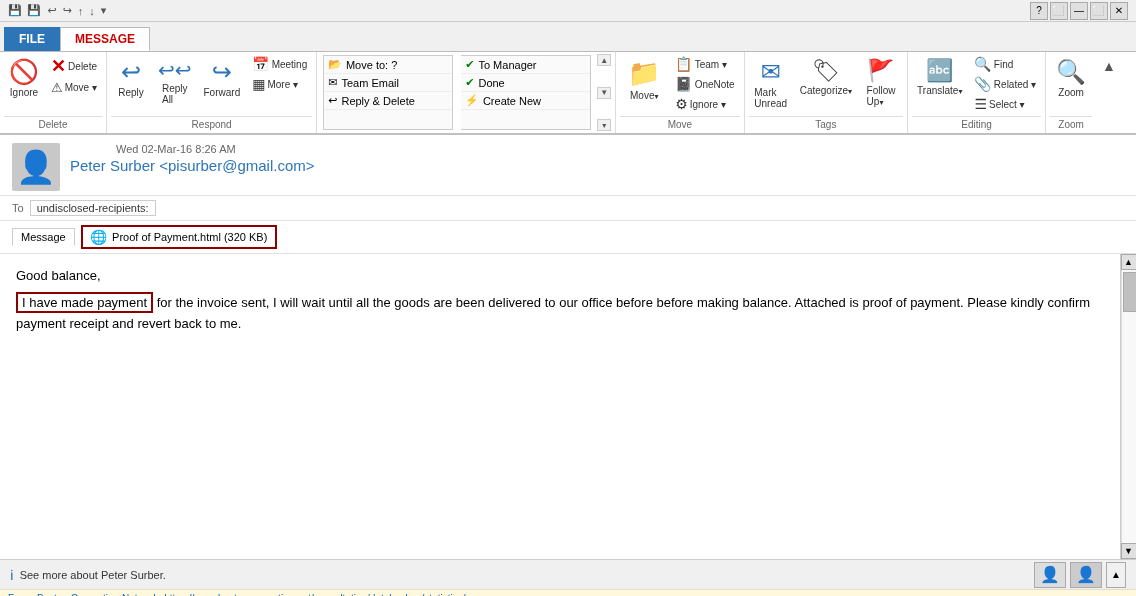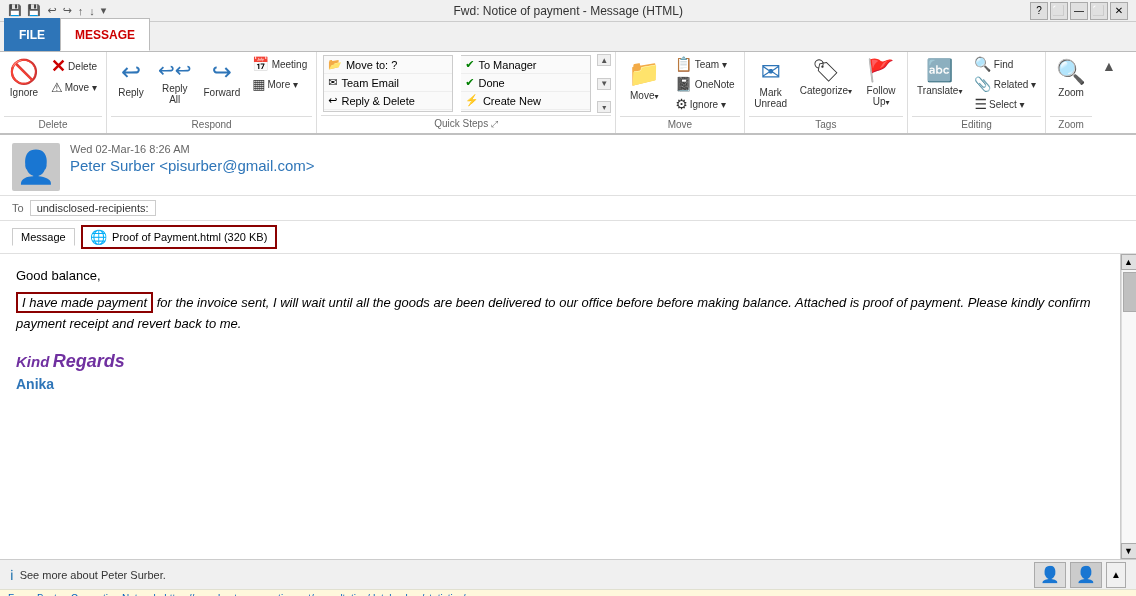--- a/index.html
+++ b/index.html
@@ -28,21 +28,21 @@
       display: flex;
       align-items: flex-end;
       padding-left: 4px;
       border-bottom: 1px solid #bbb;
     }
     .ribbon-tab {
       padding: 4px 14px;
       font-size: 12px;
       cursor: pointer;
       border: 1px solid transparent;
-      height: 33px;
+      height: 24px;
       display: flex;
       align-items: center;
     }
     .ribbon-tab.active {
       background: #fff;
       border: 1px solid #bbb;
       border-bottom: 1px solid #fff;
       color: #c00;
       font-weight: bold;
     }
@@ -54,21 +54,21 @@
     }
     .scroll-arrow { font-size: 8px; color: #555; cursor: pointer; background: #f0f0f0; border: 1px solid #ccc; width: 14px; height: 12px; display: flex; align-items: center; justify-content: center; }
 
     
     .email-container { background: #fff; display: flex; flex-direction: column; height: calc(596px - 22px - 30px - 90px - 30px); }
     .email-header { padding: 8px 12px 4px 12px; border-bottom: 1px solid #e0e0e0; }
     .email-header-top { display: flex; align-items: flex-start; gap: 10px; }
     .avatar { width: 48px; height: 48px; background: #c8c8c8; border-radius: 2px; display: flex; align-items: center; justify-content: center; flex-shrink: 0; }
     .avatar-icon { font-size: 32px; color: #888; }
     .email-meta { flex: 1; }
-    .email-date { font-size: 11px; color: #666; }
+    .email-date { font-size: 11px; color: #666; margin-left: 46px; }
     .email-from { font-size: 15px; font-weight: 500; color: #2e75b8; margin: 2px 0; }
     .email-subject-box {
       border: 2px solid #8b0000;
       padding: 2px 8px;
       display: inline-block;
       font-size: 13px;
       font-weight: 600;
       color: #333;
       margin: 2px 0;
     }
@@ -113,21 +113,21 @@
       border-left: 1px solid #ccc;
       display: flex;
       flex-direction: column;
       align-items: center;
     }
     .scroll-btn { width: 16px; height: 16px; background: #e0e0e0; border: 1px solid #aaa; font-size: 9px; cursor: pointer; display: flex; align-items: center; justify-content: center; }
     .scroll-track { flex: 1; background: #f8f8f8; border-left: 1px solid #ddd; width: 100%; }
     .scroll-thumb { width: 14px; height: 40px; background: #c0c0c0; border: 1px solid #aaa; margin: 2px 1px; }
 
     .body-greeting { margin-bottom: 10px; font-size: 13px; }
-    .body-text { font-size: 13px; line-height: 1.6; margin-bottom: 10px; font-style: italic; }
+    .body-text { font-size: 13px; line-height: 1.6; margin-bottom: 10px; }
     .highlight-box {
       border: 2px solid #8b0000;
       padding: 1px 4px;
       display: inline;
     }
     .signature { margin-top: 16px; }
     .sig-kind { font-style: italic; color: #7030a0; font-size: 15px; font-weight: 600; }
     .sig-regards { font-style: italic; color: #7030a0; font-size: 18px; font-weight: 900; }
     .sig-name { color: #2e75b8; font-size: 14px; font-weight: 700; margin-top: 4px; }
 
@@ -165,21 +165,21 @@
     .rg { display: flex; flex-direction: column; align-items: stretch; border-right: 1px solid #ddd; padding: 2px 4px; }
     .rg-top { display: flex; align-items: flex-start; gap: 2px; flex: 1; }
     .rg-label { font-size: 10px; color: #666; text-align: center; padding: 2px 0 1px 0; border-top: 1px solid #ddd; margin-top: 2px; }
 
     .rbtn-lg {
       display: flex; flex-direction: column; align-items: center; justify-content: flex-start;
       padding: 4px 4px 2px 4px; cursor: pointer; border: 1px solid transparent;
       border-radius: 2px; min-width: 40px; font-size: 10px; color: #333;
     }
     .rbtn-lg-icon { font-size: 24px; line-height: 1.1; }
-    .rbtn-lg-label { font-size: 10px; text-align: center; margin-top: 2px; }
+    .rbtn-lg-label { font-size: 10px; text-align: left; margin-top: 2px; }
 
     .rbtn-sm {
       display: flex; align-items: center; gap: 2px;
       padding: 2px 4px; cursor: pointer; border: 1px solid transparent;
       border-radius: 2px; font-size: 10px; color: #333; white-space: nowrap;
     }
     .rbtn-sm-icon { font-size: 14px; line-height: 1; }
     .small-col { display: flex; flex-direction: column; gap: 0px; }
 
     .qs-box {
@@ -208,21 +208,20 @@
 <div class="title-bar">
   <div class="title-bar-left">
     <span class="tb-icon">💾</span>
     <span class="tb-icon">💾</span>
     <span class="tb-icon">↩</span>
     <span class="tb-icon">↪</span>
     <span class="tb-icon">↑</span>
     <span class="tb-icon">↓</span>
     <span class="tb-icon">▾</span>
   </div>
-  <div class="title-bar-title">Fwd: Notice of payment - Message (HTML)</div>
   <div class="title-bar-controls">
     <div class="title-bar-btn">?</div>
     <div class="title-bar-btn">⬜</div>
     <div class="title-bar-btn">—</div>
     <div class="title-bar-btn">⬜</div>
     <div class="title-bar-btn" style="background:#e0e0e0;">✕</div>
   </div>
 </div>
 
 <div class="ribbon-tabs">
@@ -310,23 +309,20 @@
             <span style="color:#ff6600;">⚡</span>
             <span>Create New</span>
           </div>
         </div>
         <div style="display:flex; flex-direction:column; justify-content:space-between;">
           <div class="scroll-arrow">▲</div>
           <div class="scroll-arrow">▼</div>
           <div class="scroll-arrow">▾</div>
         </div>
       </div>
-      <div class="rg-label">Quick Steps
-        <span style="font-size:9px; cursor:pointer;">⤢</span>
-      </div>
     </div>
   </div>
 
   <div class="rg">
     <div class="rg-top" style="align-items:flex-start;">
       <div class="rbtn-lg" style="min-width:48px;">
         <span class="rbtn-lg-icon" style="font-size:26px; color:#e8a000;">📁</span>
         <span class="rbtn-lg-label">Move<span style="font-size:8px;">▾</span></span>
       </div>
       <div class="small-col">
@@ -437,25 +433,20 @@
   <div style="flex:1; position:relative; overflow:hidden;">
     <div class="email-body" style="padding-right: 24px;">
 
       <div class="body-greeting">Good balance,</div>
 
       <div class="body-text">
         <span class="highlight-box">I have made payment</span><span> for the invoice sent, I will wait until all the goods are been delivered to our office before before making balance.  Attached is proof of payment. Please kindly confirm payment receipt and revert back to me.</span>
       </div>
 
 
-      <div class="signature">
-        <span class="sig-kind">Kind</span>
-        <span class="sig-regards">Regards</span>
-        <div class="sig-name">Anika</div>
-      </div>
     </div>
 
     <div class="email-body-scroll">
       <div class="scroll-btn">▲</div>
       <div class="scroll-track">
         <div class="scroll-thumb"></div>
       </div>
       <div class="scroll-btn">▼</div>
     </div>
   </div>

